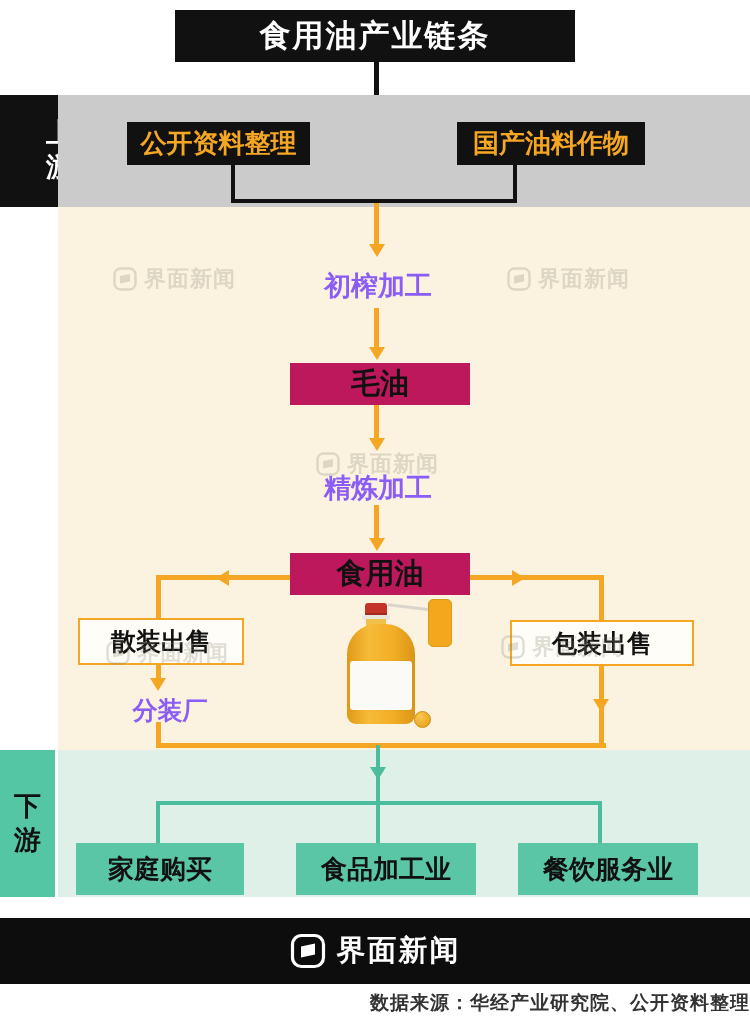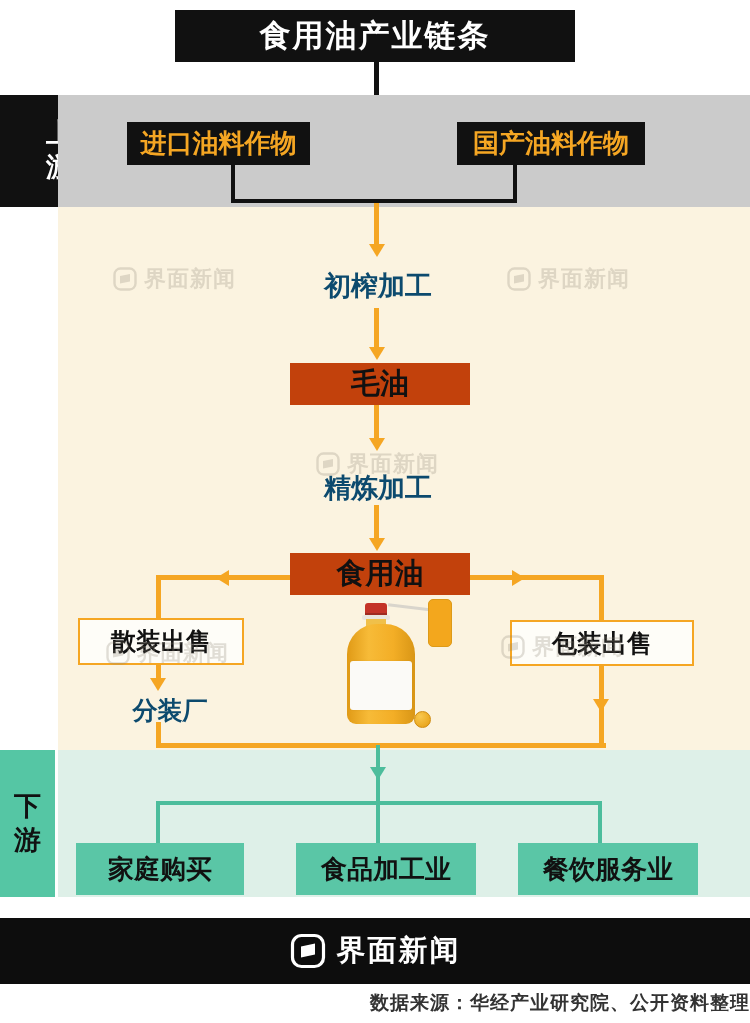--- a/index.html
+++ b/index.html
@@ -36,24 +36,24 @@
   .k{background:#111;}            
   .o{background:#F5A623;}         
   .t{background:#4CBD9C;}         
   .arr{position:absolute;width:0;height:0;}
   .arr-d-o{border-left:8px solid transparent;border-right:8px solid transparent;border-top:13px solid #F5A623;}
   .arr-d-t{border-left:8px solid transparent;border-right:8px solid transparent;border-top:13px solid #4CBD9C;}
   .arr-l-o{border-top:8px solid transparent;border-bottom:8px solid transparent;border-right:13px solid #F5A623;}
   .arr-r-o{border-top:8px solid transparent;border-bottom:8px solid transparent;border-left:13px solid #F5A623;}
   .node{position:absolute;display:flex;align-items:center;justify-content:center;}
   .node-black{background:#111;color:#F5A623;font-weight:800;font-size:26px;}
-  .node-orange{background:#c2410c;color:#111;font-weight:800;font-size:29px;}
+  .node-orange{background:#be185d;color:#111;font-weight:800;font-size:29px;}
   .node-white{background:#FEFDF8;border:2px solid #F5A623;color:#111;font-weight:800;font-size:25px;}
   .node-teal{background:#5AC6A6;color:#111;font-weight:800;font-size:26px;}
-  .proc-label{position:absolute;width:200px;text-align:center;color:#0c4a6e;
+  .proc-label{position:absolute;width:200px;text-align:center;color:#8b5cf6;
     font-size:27px;font-weight:600;}
   
   .wm{position:absolute;display:flex;align-items:center;gap:7px;
     color:#8d8576;opacity:0.26;z-index:30;}
   .wm-text{font-size:22px;font-weight:700;letter-spacing:1px;}
   
   .bottle-cap{left:365px;top:603px;width:22px;height:13px;background:#C43327;border-radius:3px 3px 1px 1px;box-shadow:inset 0 -3px 0 #9e2a20;}
   .bottle-ring{left:362px;top:615px;width:28px;height:5px;background:#e9e5dd;border-radius:2px;}
   .bottle-neck{left:366px;top:619px;width:20px;height:7px;background:#f0c04a;}
   .bottle-spout{left:388px;top:606px;width:46px;height:3px;background:#d9d5cc;transform:rotate(7deg);}
@@ -124,21 +124,21 @@
 
 <div class="abs hline o" style="left:156px;top:743px;width:450px;height:5px;"></div>
 
 <div class="abs vline t" style="left:376px;top:745px;width:4px;height:98px;"></div>
 <div class="abs arr arr-d-t" style="left:370px;top:767px;"></div>
 <div class="abs hline t" style="left:156px;top:801px;width:446px;height:4px;"></div>
 <div class="abs vline t" style="left:156px;top:801px;width:4px;height:42px;"></div>
 <div class="abs vline t" style="left:598px;top:801px;width:4px;height:42px;"></div>
 
 <div class="node node-black" style="left:127px;top:122px;width:183px;height:43px;">
-  <span>进口油料作物</span>
+  <span>公开资料整理</span>
 </div>
 <div class="node node-black" style="left:457px;top:122px;width:188px;height:43px;">
   <span>国产油料作物</span>
 </div>
 
 <div class="proc-label" style="left:278px;top:268px;">初榨加工</div>
 
 <div class="node node-orange" style="left:290px;top:363px;width:180px;height:42px;">
   <span>毛油</span>
 </div>

